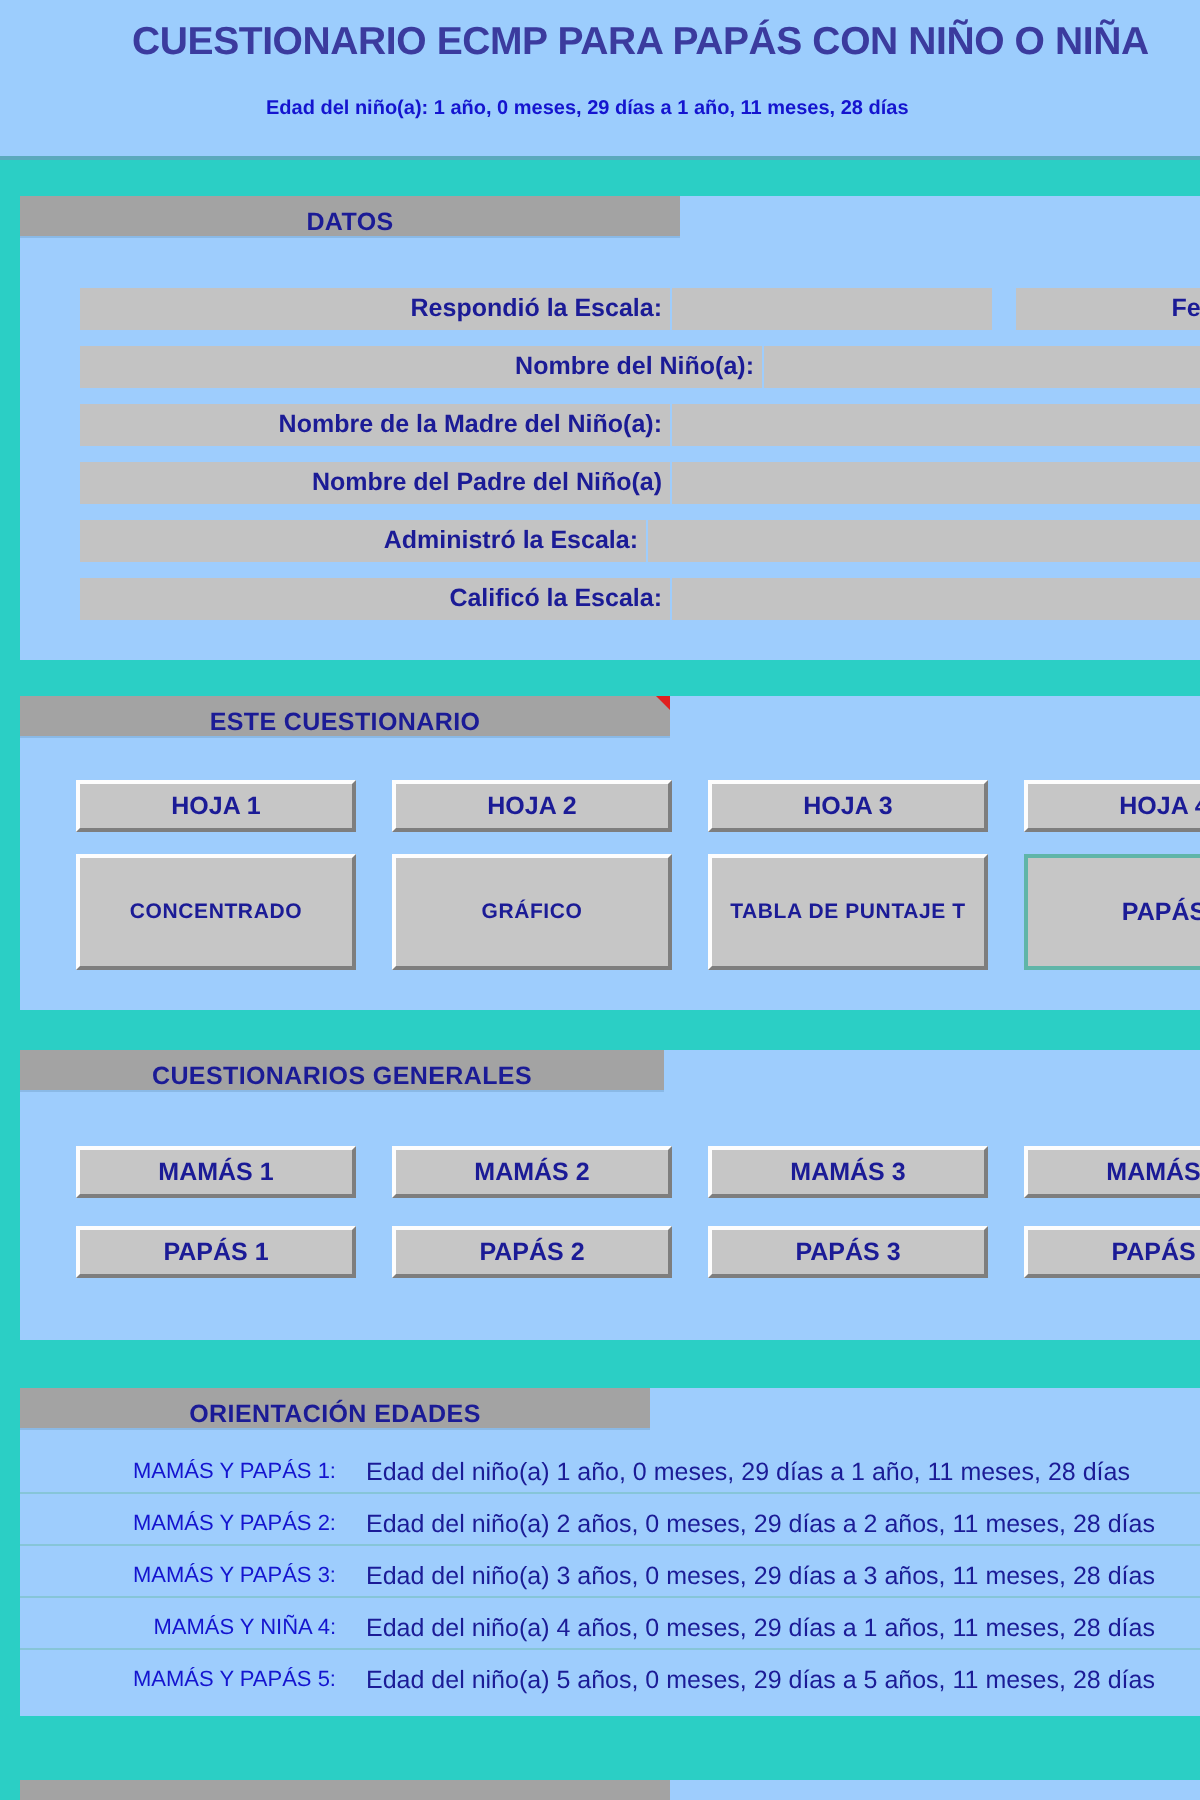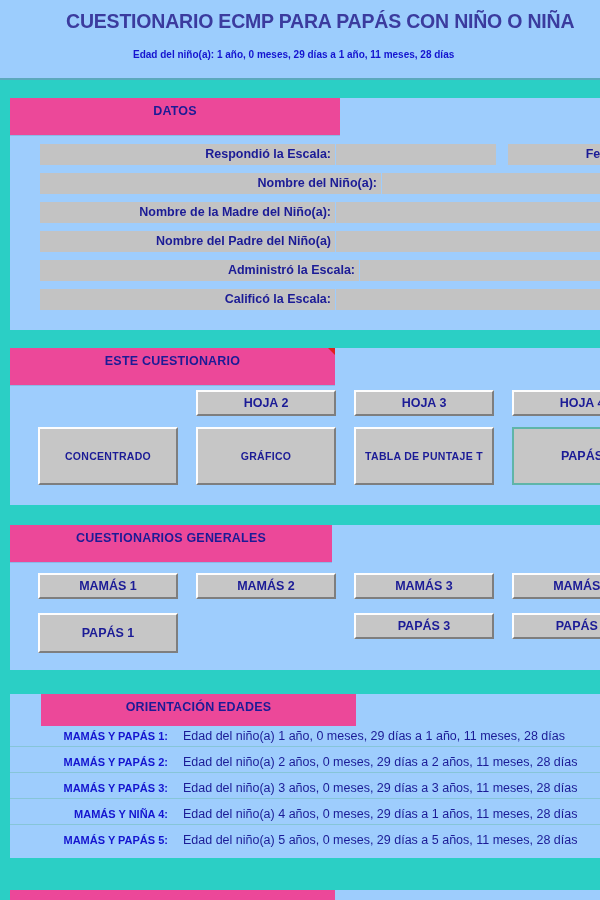--- a/index.html
+++ b/index.html
@@ -52,22 +52,22 @@
   
   .panel {
     position: absolute;
     background: #9ecdfd;
     box-sizing: border-box;
   }
   .panel-head {
     position: absolute;
     left: 0;
     top: 0;
-    height: 38px;
-    background: #ec4899;
+    height: 21px;
+    background: #a3a3a3;
     border-bottom: 1px solid #8ab9e6;
     box-sizing: border-box;
     text-align: center;
     font-size: 12.5px;
     font-weight: bold;
     color: #1b1b96;
     line-height: 26px;
     letter-spacing: 0.2px;
     overflow: visible;
   }
@@ -164,21 +164,21 @@
     border-bottom: 1px solid #86c5d8;
     box-sizing: border-box;
     background: #9ecdfd;
     overflow: hidden;
   }
   .orient-key {
     box-sizing: border-box;
     text-align: right;
     padding-right: 7px;
     font-size: 11px;
-    font-weight: bold;
+    font-weight: normal;
     color: #1414cf;
     line-height: 20px;
     white-space: nowrap;
   }
   .orient-val {
     box-sizing: border-box;
     padding-left: 8px;
     font-size: 12.5px;
     font-weight: normal;
     color: #1b1b96;
@@ -216,36 +216,39 @@
     <div class="form-label" style="width:296px;">Nombre de la Madre del Niño(a):</div>
     <div class="form-input" style="width:294px;"></div>
   </div>
 
   <div class="form-row" style="top:133px; left:30px;">
     <div class="form-label" style="width:296px;">Nombre del Padre del Niño(a)</div>
     <div class="form-input" style="width:294px;"></div>
   </div>
 
   <div class="form-row" style="top:162px; left:30px;">
-    <div class="form-label" style="width:320px;">Administró la Escala:</div>
+    <div class="form-label" style="width:284px;">Administró la Escala:</div>
     <div class="form-input" style="width:294px;"></div>
   </div>
 
   <div class="form-row" style="top:191px; left:30px;">
     <div class="form-label" style="width:296px;">Calificó la Escala:</div>
     <div class="form-input" style="width:294px;"></div>
   </div>
 </div>
 
 <div class="panel" style="left:10px; top:348px; width:620px; height:157px;">
   <div class="panel-head" style="width:325px;text-align:center;">
     <span>ESTE CUESTIONARIO</span>
     <span class="comment-flag"></span>
   </div>
 
+  <div class="btn" style="left:28px; top:42px; width:140px; height:26px;">
+    <span>HOJA 1</span>
+  </div>
   <div class="btn" style="left:186px; top:42px; width:140px; height:26px;">
     <span>HOJA 2</span>
   </div>
   <div class="btn" style="left:344px; top:42px; width:140px; height:26px;">
     <span>HOJA 3</span>
   </div>
   <div class="btn" style="left:502px; top:42px; width:140px; height:26px;">
     <span>HOJA 4</span>
   </div>
 
@@ -274,33 +277,36 @@
   <div class="btn" style="left:186px; top:48px; width:140px; height:26px;">
     <span>MAMÁS 2</span>
   </div>
   <div class="btn" style="left:344px; top:48px; width:140px; height:26px;">
     <span>MAMÁS 3</span>
   </div>
   <div class="btn" style="left:502px; top:48px; width:140px; height:26px;">
     <span>MAMÁS 4</span>
   </div>
 
-  <div class="btn" style="left:28px; top:88px; width:140px; height:40px;">
+  <div class="btn" style="left:28px; top:88px; width:140px; height:26px;">
     <span>PAPÁS 1</span>
+  </div>
+  <div class="btn" style="left:186px; top:88px; width:140px; height:26px;">
+    <span>PAPÁS 2</span>
   </div>
   <div class="btn" style="left:344px; top:88px; width:140px; height:26px;">
     <span>PAPÁS 3</span>
   </div>
   <div class="btn" style="left:502px; top:88px; width:140px; height:26px;">
     <span>PAPÁS 4</span>
   </div>
 </div>
 
 <div class="panel" style="left:10px; top:694px; width:620px; height:164px;">
-  <div class="panel-head" style="width:315px;margin-left:31px;">
+  <div class="panel-head" style="width:315px;">
     <span>ORIENTACIÓN EDADES</span>
   </div>
 
   <div class="orient-row" style="top:32px; width:620px;">
     <div class="orient-key" style="width:165px;">MAMÁS Y PAPÁS 1:</div>
     <div class="orient-val" style="width:455px;">Edad del niño(a) 1 año, 0 meses, 29 días a 1 año, 11 meses, 28 días</div>
   </div>
   <div class="orient-row" style="top:58px; width:620px;">
     <div class="orient-key" style="width:165px;">MAMÁS Y PAPÁS 2:</div>
     <div class="orient-val" style="width:455px;">Edad del niño(a) 2 años, 0 meses, 29 días a 2 años, 11 meses, 28 días</div>

